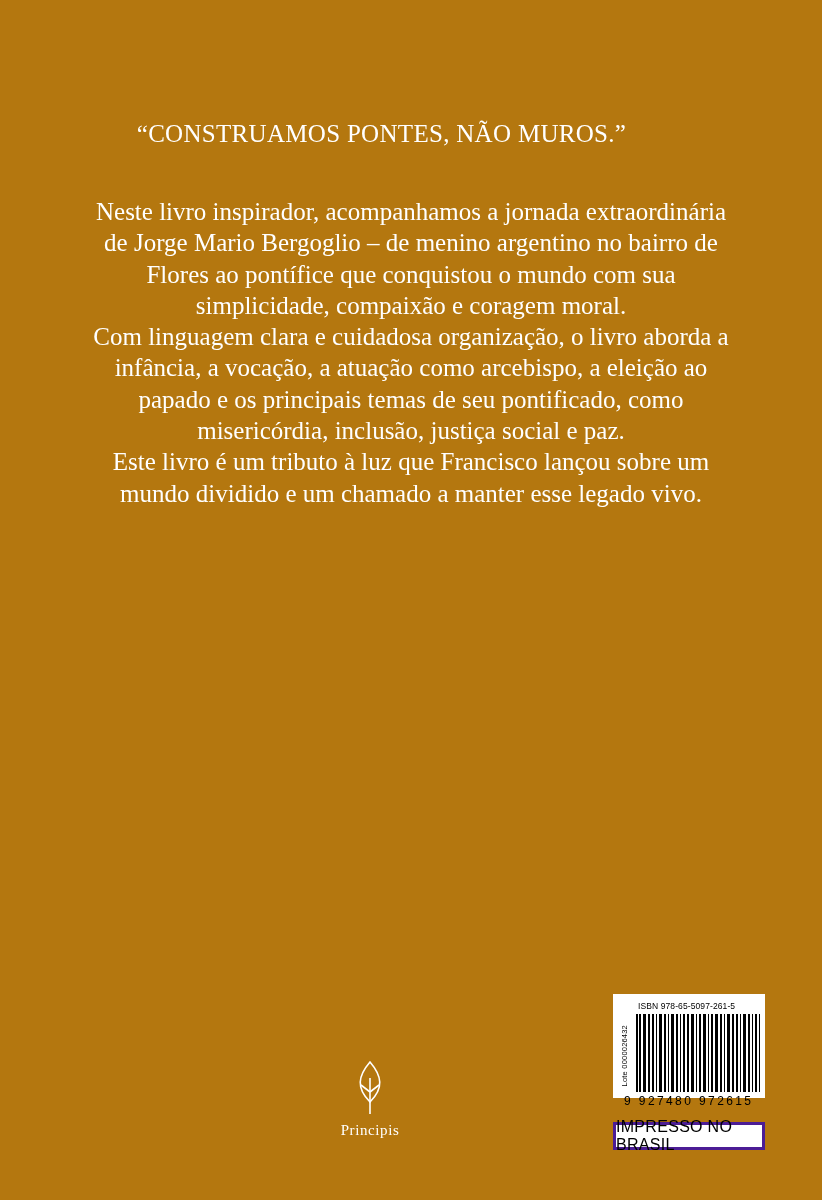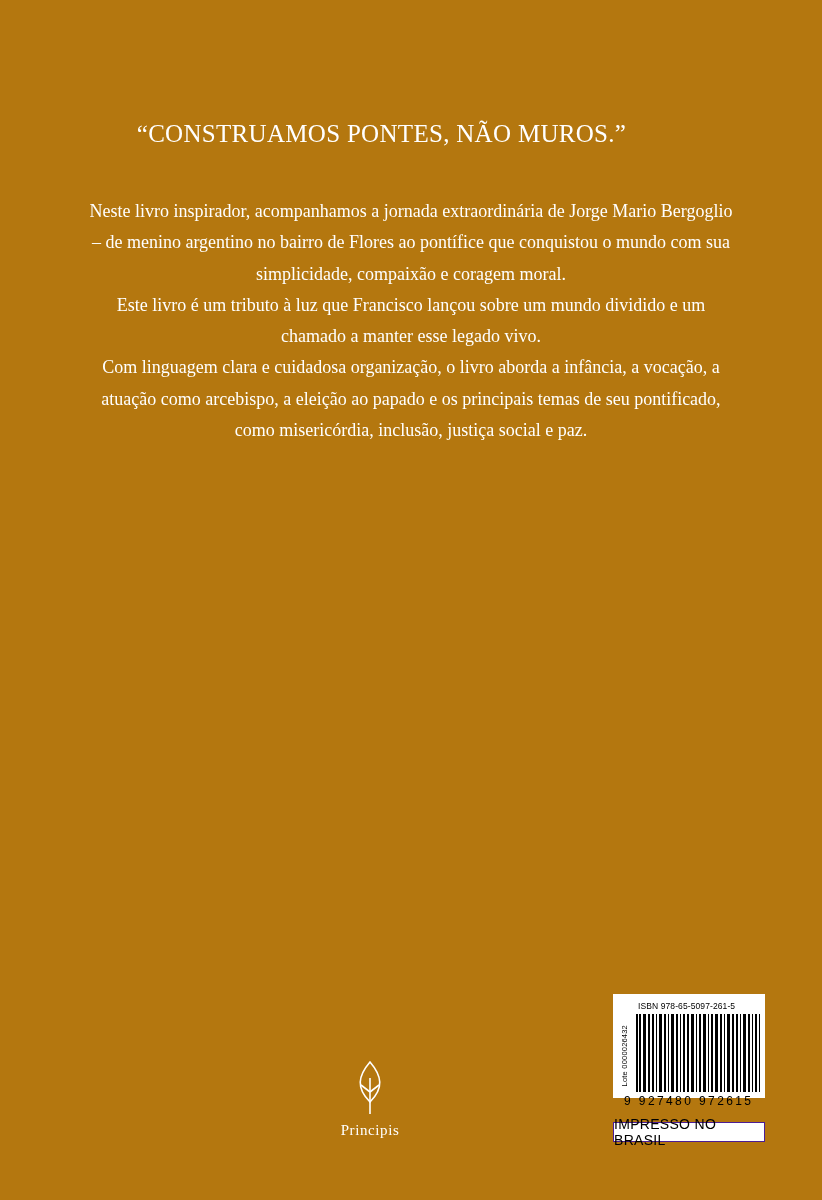--- a/index.html
+++ b/index.html
@@ -36,21 +36,21 @@
     font-family: "Liberation Serif", serif;
   }
 
   
   .blurb {
     position: absolute;
     top: 196px;
     left: 86px;
     width: 650px;
     text-align: center;
-    font-size: 18px;
+    font-size: 25px;
     line-height: 31.3px;
     color: #ffffff;
     font-family: "Liberation Serif", serif;
   }
   .blurb p {
     margin: 0;
   }
   .blurb .italic {
     font-style: italic;
   }
@@ -140,44 +140,44 @@
     font-size: 12px;
     color: #000;
     letter-spacing: 2.4px;
     white-space: nowrap;
   }
   .impresso {
     position: absolute;
     left: 613px;
     top: 1122px;
     width: 152px;
-    height: 20px;
+    height: 28px;
     background: #ffffff;
     color: #000000;
-    border: 1px solid #4c1d95;
+    border: 3px solid #4c1d95;
     box-sizing: border-box;
     font-family: "Liberation Sans", sans-serif;
-    font-size: 14px;
+    font-size: 16px;
     letter-spacing: 0.3px;
     display: flex;
     align-items: center;
     justify-content: center;
   }
 </style>
 </head>
 <body>
 
 <div class="page">
 
   <div class="headline">“CONSTRUAMOS PONTES, NÃO MUROS.”</div>
 
   <div class="blurb">
     <p>Neste livro inspirador, acompanhamos a jornada extraordinária de Jorge Mario Bergoglio – de menino argentino no bairro de Flores ao pontífice que conquistou o mundo com sua simplicidade, compaixão e coragem moral.</p>
+    <p>Com linguagem clara e cuidadosa organização, o livro aborda a infância, a vocação, a atuação como arcebispo, a eleição ao papado e os principais temas de seu pontificado, como misericórdia, inclusão, justiça social e paz.</p>
     <p>Este livro é um tributo à luz que Francisco lançou sobre um mundo dividido e um chamado a manter esse legado vivo.</p>
-    <p>Com linguagem clara e cuidadosa organização, o livro aborda a infância, a vocação, a atuação como arcebispo, a eleição ao papado e os principais temas de seu pontificado, como misericórdia, inclusão, justiça social e paz.</p>
   </div>
 
   <div class="publisher">
     <svg class="leaf-icon" viewBox="0 0 52 58">
       <path d="M26 4 C38 18, 40 30, 26 44 C12 30, 14 18, 26 4 Z" fill="none" stroke="#ffffff" stroke-width="1.6"></path>
       <line x1="26" y1="20" x2="26" y2="56" stroke="#ffffff" stroke-width="1.6"></line>
       <line x1="26" y1="34" x2="17" y2="27" stroke="#ffffff" stroke-width="1.6"></line>
       <line x1="26" y1="34" x2="35" y2="27" stroke="#ffffff" stroke-width="1.6"></line>
     </svg>
     <span class="pub-name">Principis</span>

